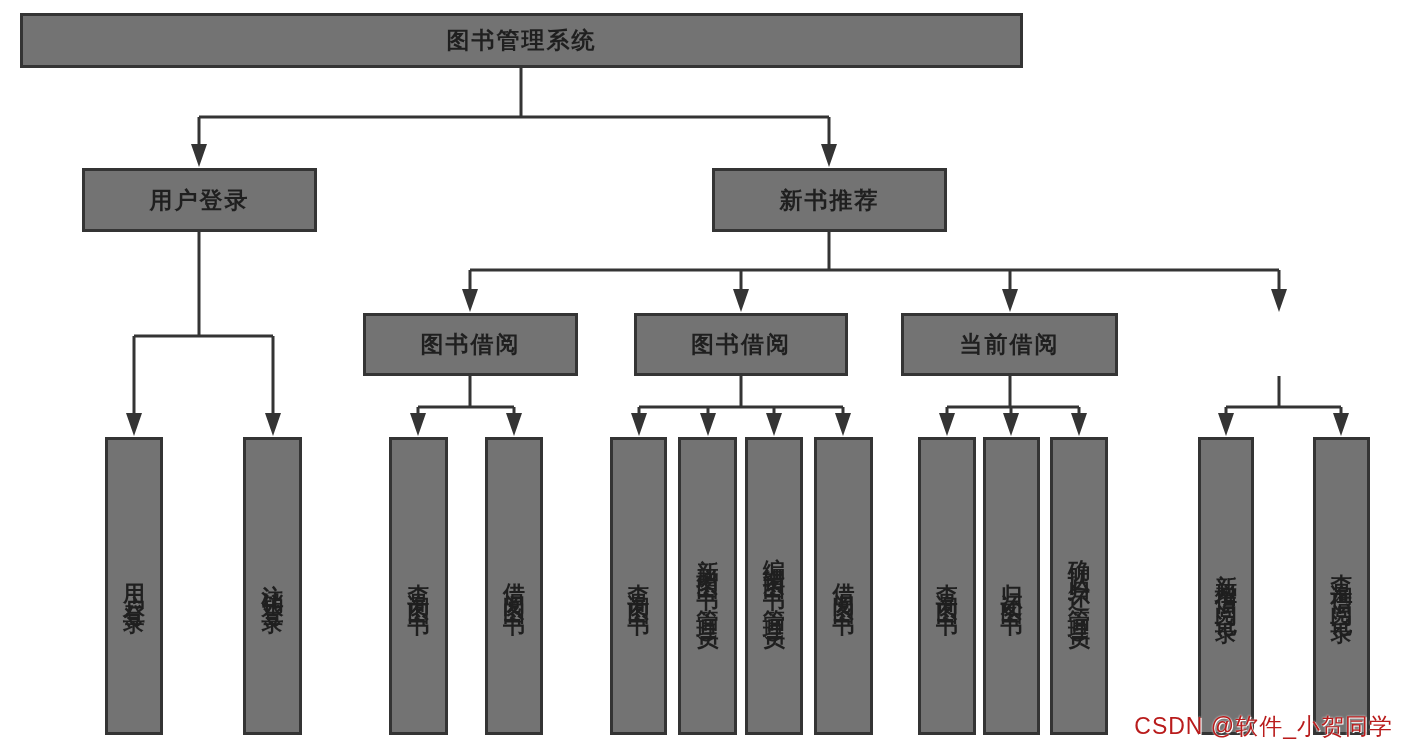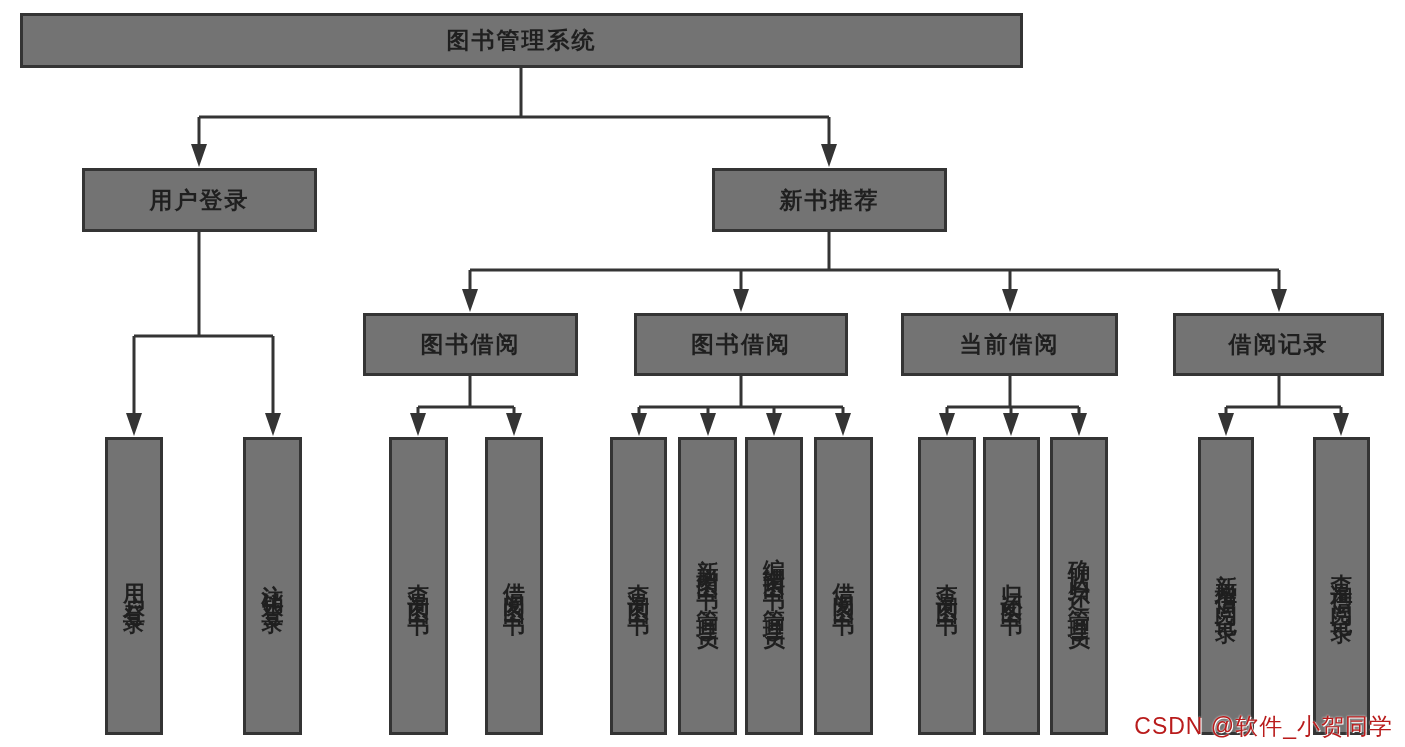--- a/index.html
+++ b/index.html
@@ -115,23 +115,20 @@
 
   <div class="node h" style="left:363px;top:313px;width:215px;height:63px">
     <span>图书借阅</span>
   </div>
   <div class="node h" style="left:634px;top:313px;width:214px;height:63px">
     <span>图书借阅</span>
   </div>
   <div class="node h" style="left:901px;top:313px;width:217px;height:63px">
     <span>当前借阅</span>
   </div>
-  <div class="node h" style="left:1173px;top:313px;width:211px;height:63px">
-    <span>借阅记录</span>
-  </div>
 
   <div class="node v" style="left:105px;top:437px;width:58px;height:298px">
     <span>用户登录</span>
   </div>
   <div class="node v" style="left:243px;top:437px;width:59px;height:298px">
     <span>注销登录</span>
   </div>
   <div class="node v" style="left:389px;top:437px;width:59px;height:298px">
     <span>查询图书</span>
   </div>

